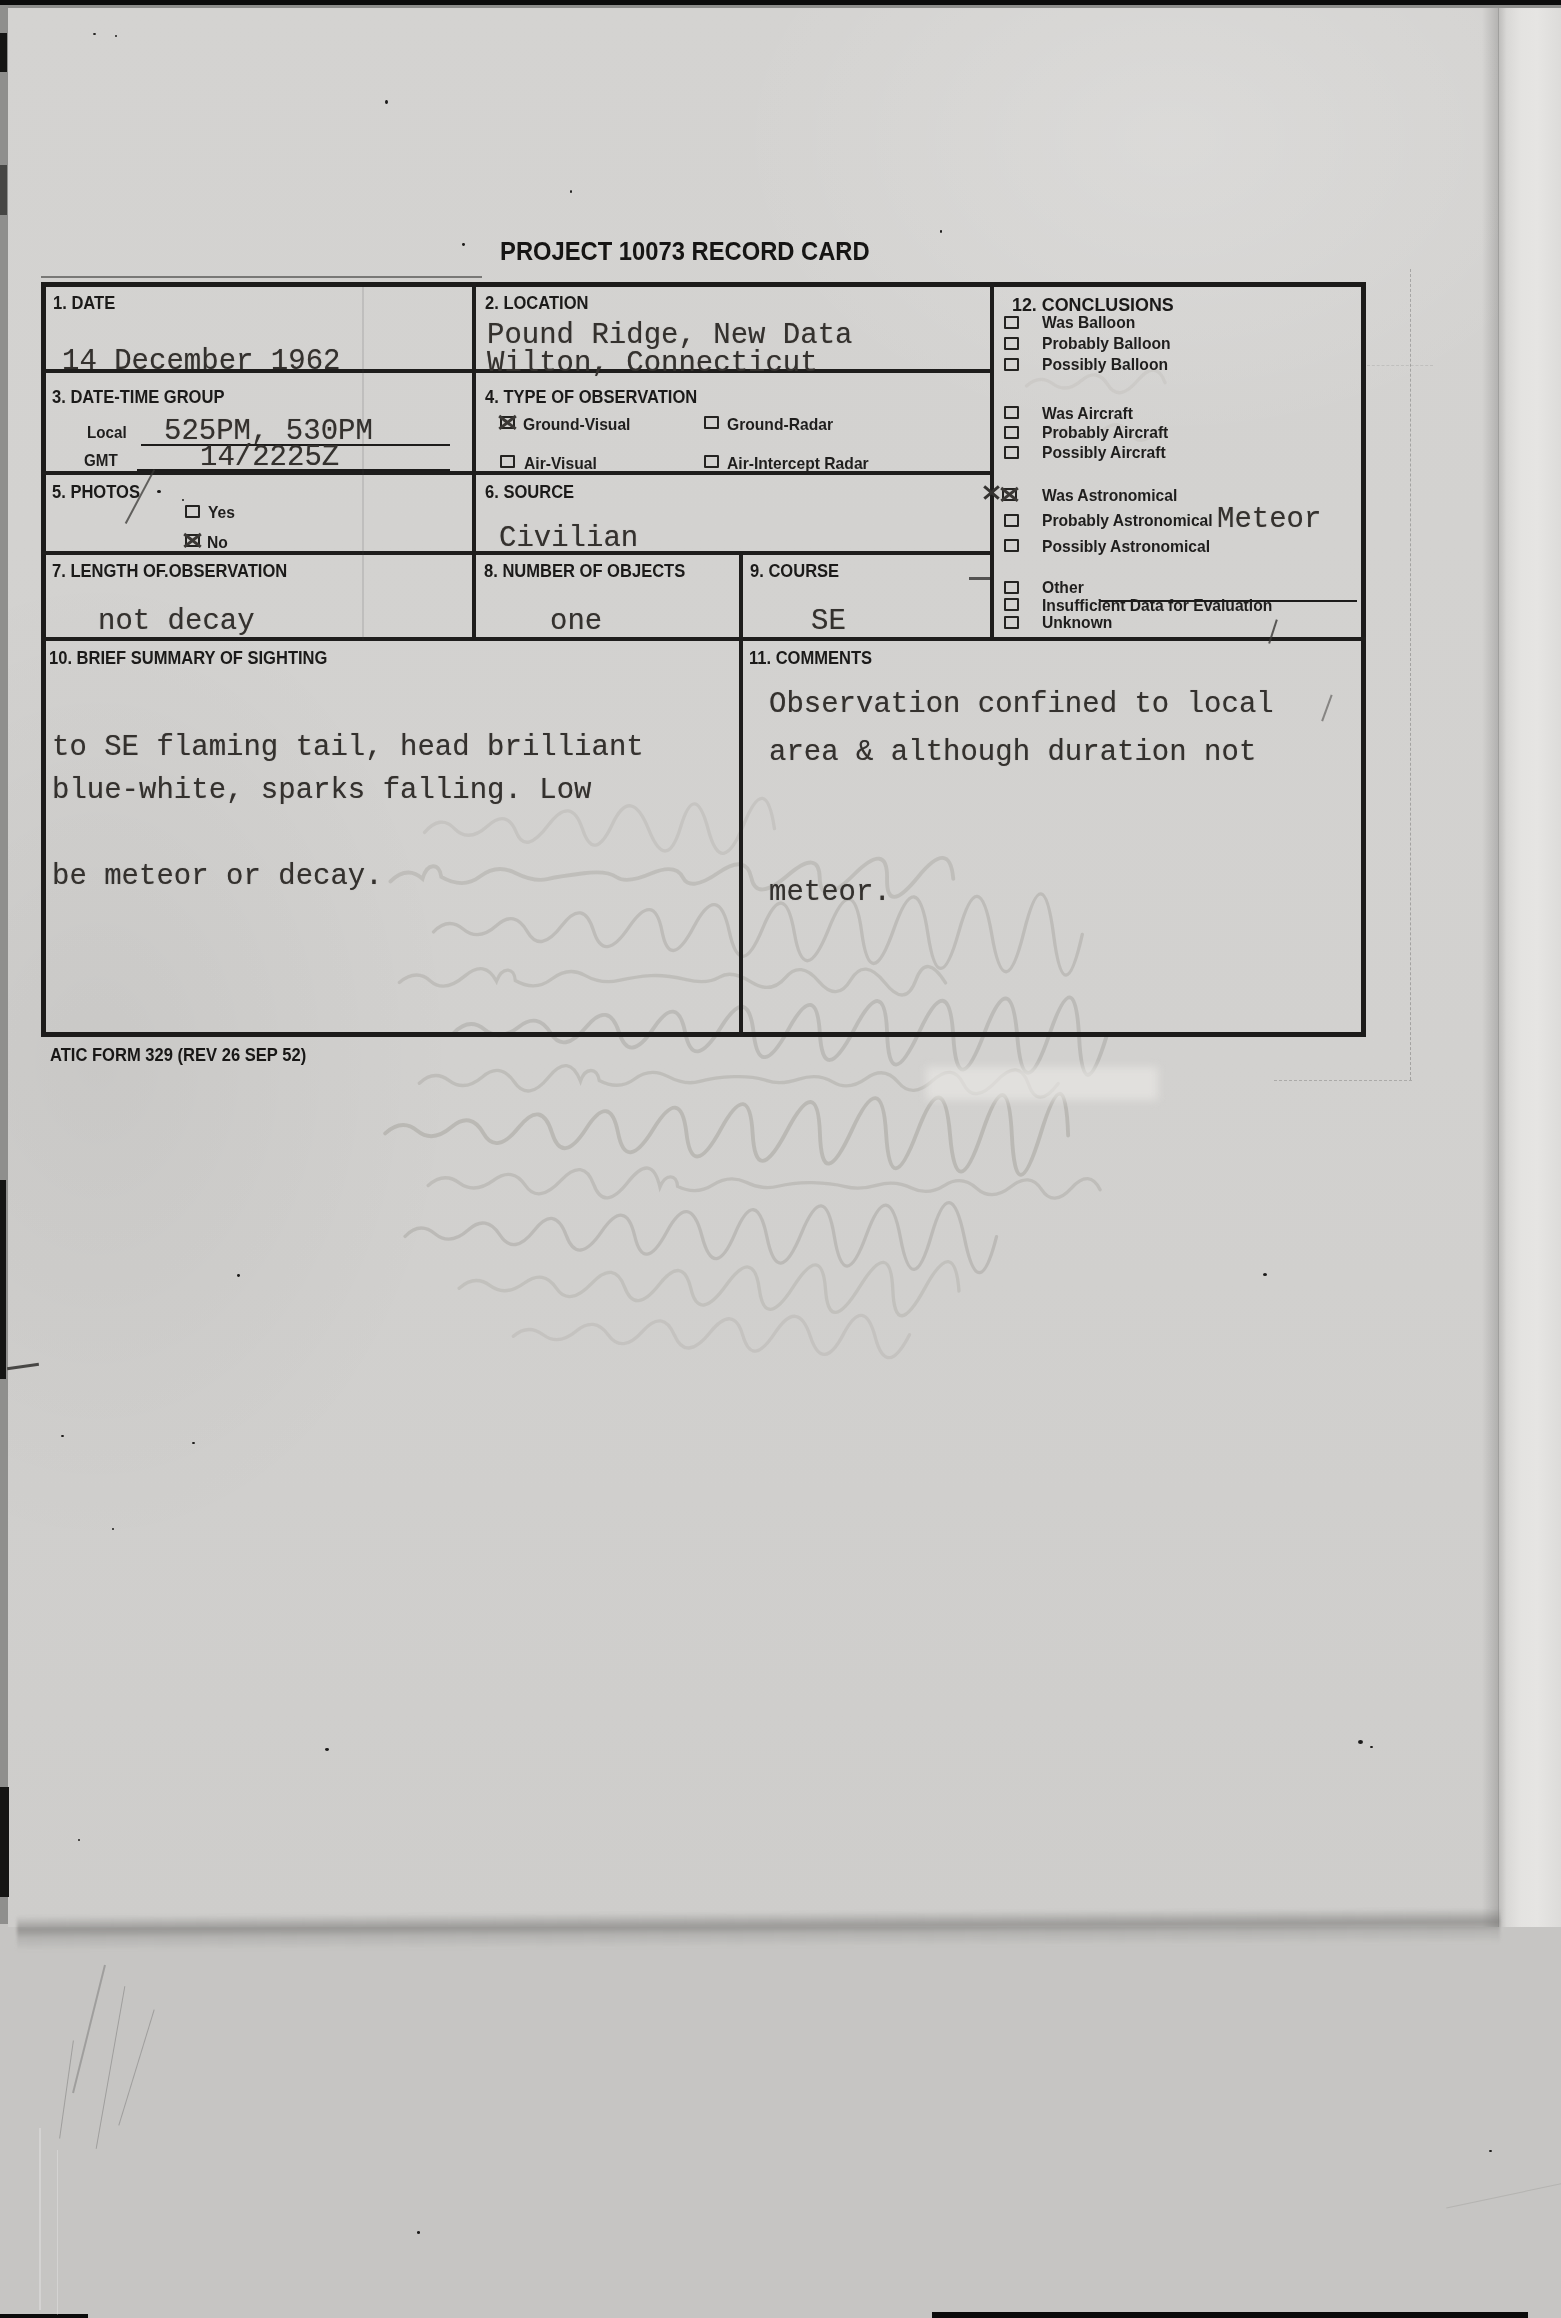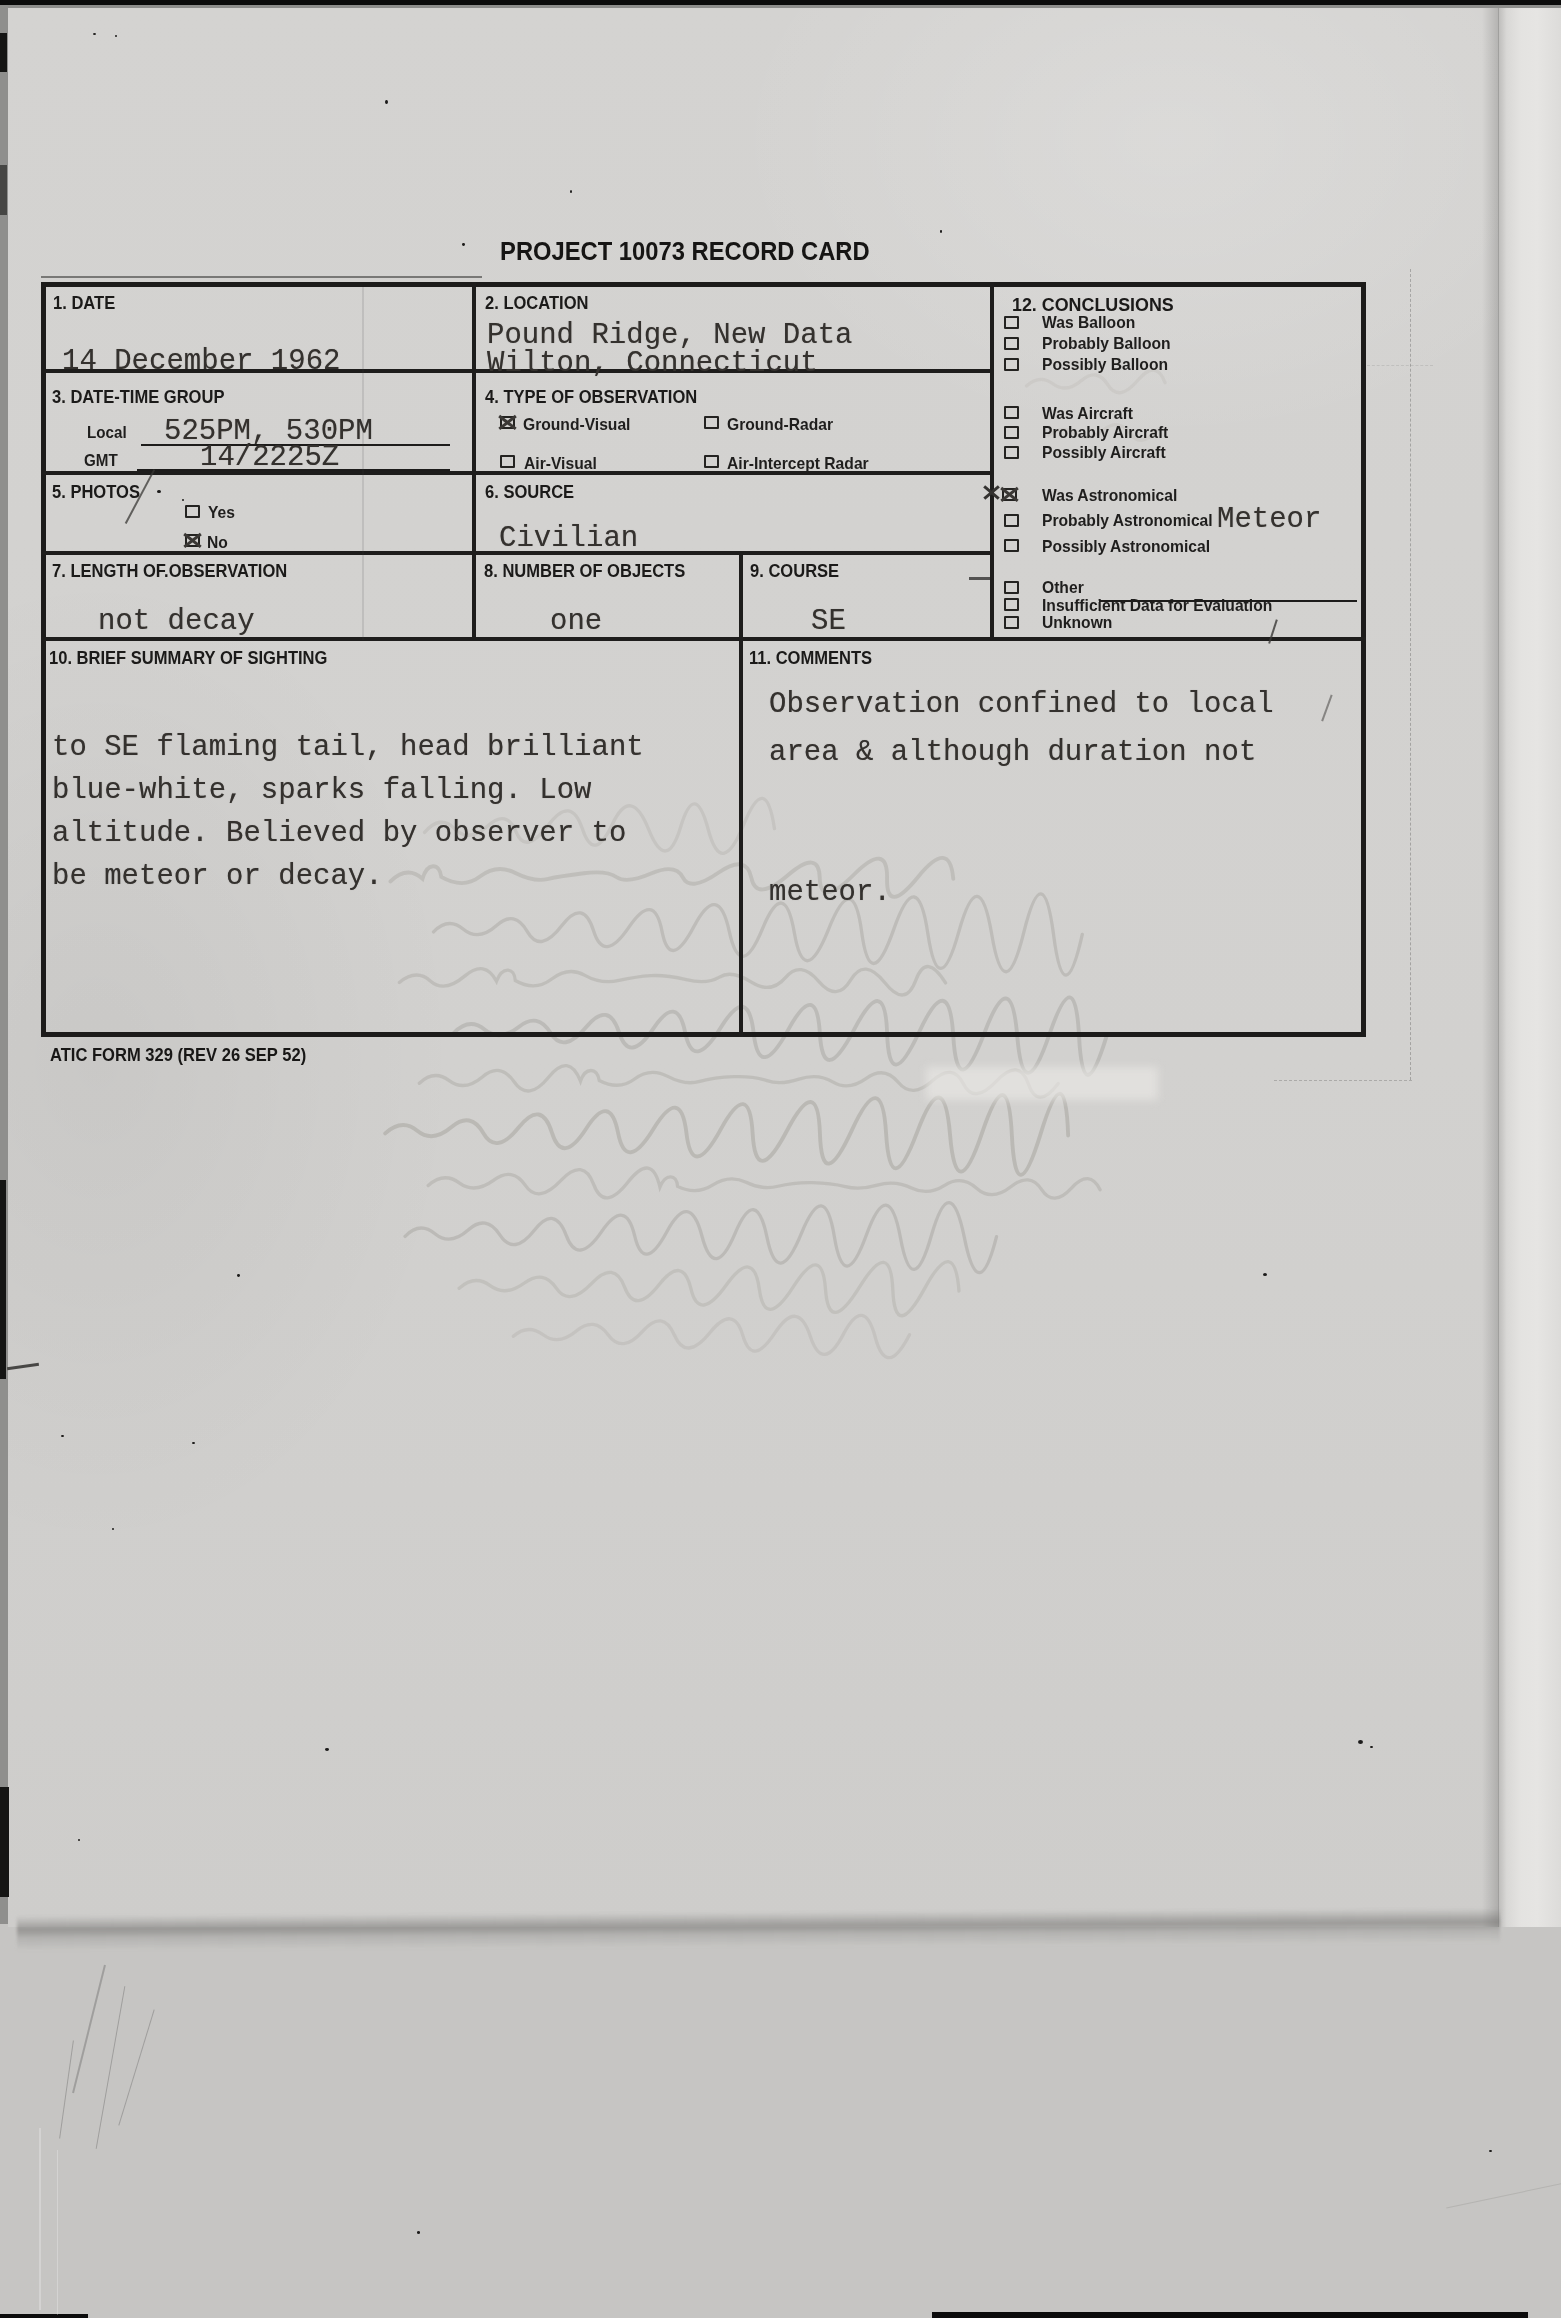--- a/index.html
+++ b/index.html
@@ -159,21 +159,20 @@
   <div class="lbl" style="left:52px;top:561px;">7. LENGTH OF.OBSERVATION</div>
   <div class="typ" style="left:98px;top:605px;">not decay</div>
   <div class="lbl" style="left:484px;top:561px;">8. NUMBER OF OBJECTS</div>
   <div class="typ" style="left:550px;top:605px;">one</div>
   <div class="lbl" style="left:750px;top:561px;">9. COURSE</div>
   <div class="typ" style="left:811px;top:605px;">SE</div>
 
   <div class="lbl" style="left:49px;top:648px;">10. BRIEF SUMMARY OF SIGHTING</div>
   <div class="typ" style="left:52px;top:731px;">to SE flaming tail, head brilliant</div>
   <div class="typ" style="left:52px;top:774px;">blue-white, sparks falling. Low</div>
-  <div class="typ" style="left:52px;top:817px;">altitude. Believed by observer to</div>
   <div class="typ" style="left:52px;top:860px;">be meteor or decay.</div>
 
   <div class="lbl" style="left:749px;top:648px;">11. COMMENTS</div>
   <div class="typ" style="left:769px;top:688px;">Observation confined to local</div>
   <div class="typ" style="left:769px;top:736px;">area &amp; although duration not</div>
   <div class="typ" style="left:769px;top:832px;margin-top:44px;">meteor.</div>
 
   <div class="lbl lbl-lg" style="left:1012px;top:294px;">12. CONCLUSIONS</div>
 
   <div class="cb" style="left:1004px;top:316px;"></div>

